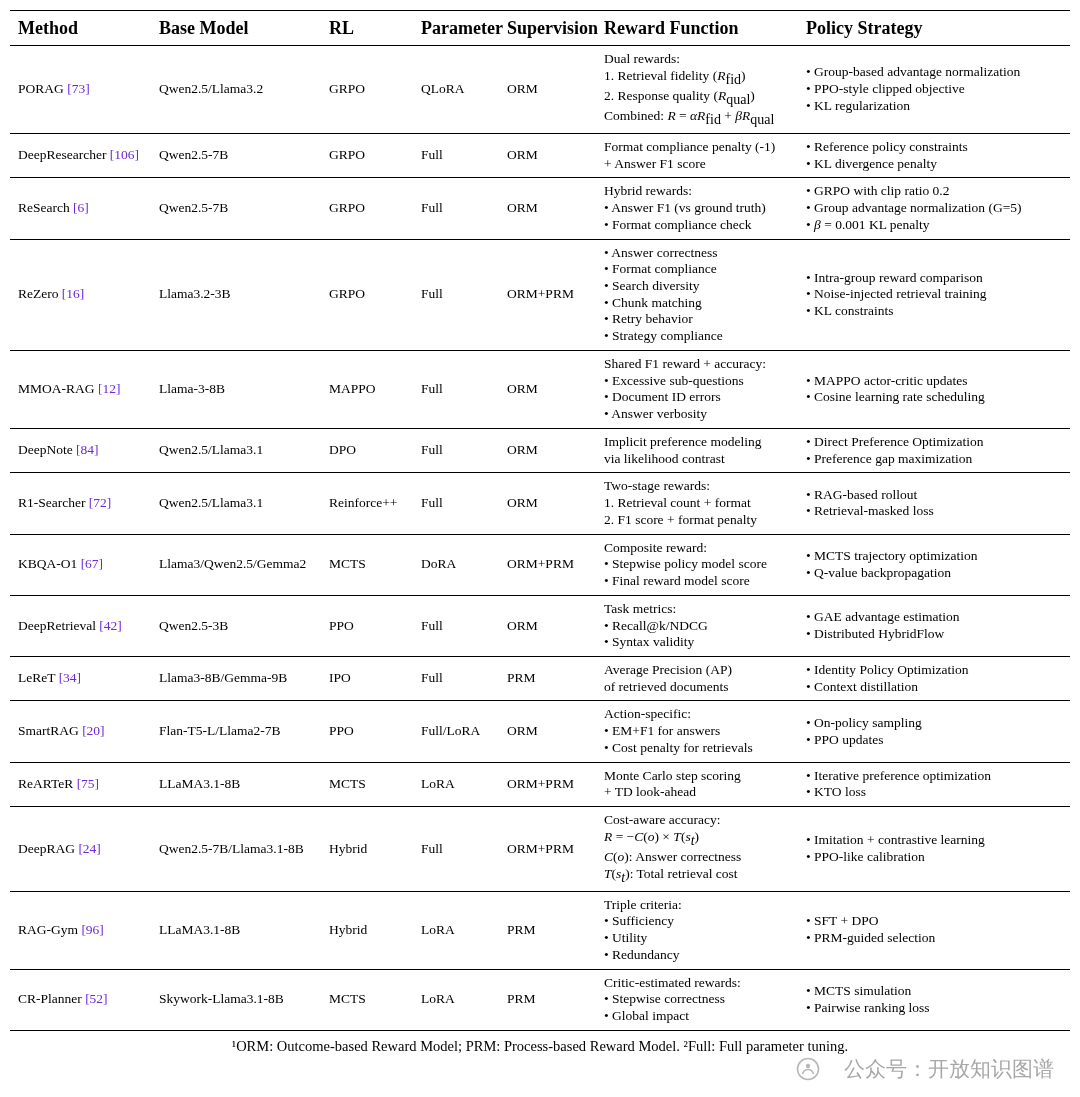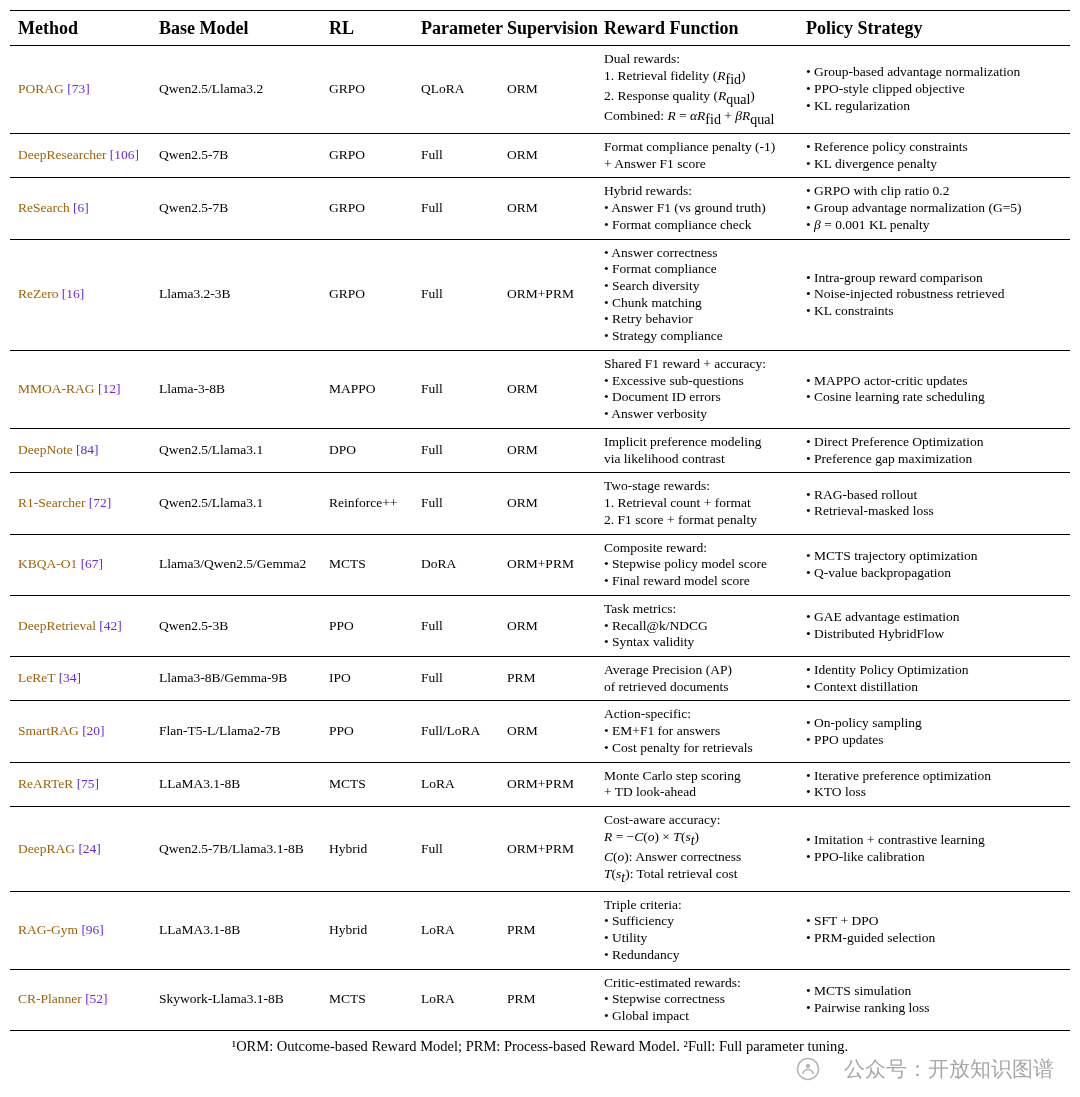--- a/index.html
+++ b/index.html
@@ -35,21 +35,21 @@
     font-size: 18px;
   }
   td {
     padding: 5px 6px 5px 4px;
     border-bottom: 1.1px solid #000;
     vertical-align: middle;
     line-height: 1.24;
   }
   th:first-child, td:first-child { padding-left: 8px; }
   tbody tr:last-child td { border-bottom: 1.8px solid #000; }
-  .method-name { color: #a16207; }
+  .method-name { color: #000000; }
   .citation { color: #6d28d9; cursor: pointer; }
   .cell-line { white-space: nowrap; overflow: hidden; }
   .footnote {
     width: 1060px;
     text-align: center;
     font-size: 14.5px;
     margin-top: 7px;
   }
   .watermark {
     position: absolute;
@@ -153,21 +153,21 @@
           <td>
             <div class="cell-line">• Answer correctness</div>
             <div class="cell-line">• Format compliance</div>
             <div class="cell-line">• Search diversity</div>
             <div class="cell-line">• Chunk matching</div>
             <div class="cell-line">• Retry behavior</div>
             <div class="cell-line">• Strategy compliance</div>
           </td>
           <td>
             <div class="cell-line">• Intra-group reward comparison</div>
-            <div class="cell-line">• Noise-injected robustness retrieved</div>
+            <div class="cell-line">• Noise-injected retrieval training</div>
             <div class="cell-line">• KL constraints</div>
           </td>
         </tr>
         <tr>
           <td><span class="method-name">MMOA-RAG</span><span class="citation"> [12]</span></td>
           <td>Llama-3-8B</td>
           <td>MAPPO</td>
           <td>Full</td>
           <td>ORM</td>
           <td>

